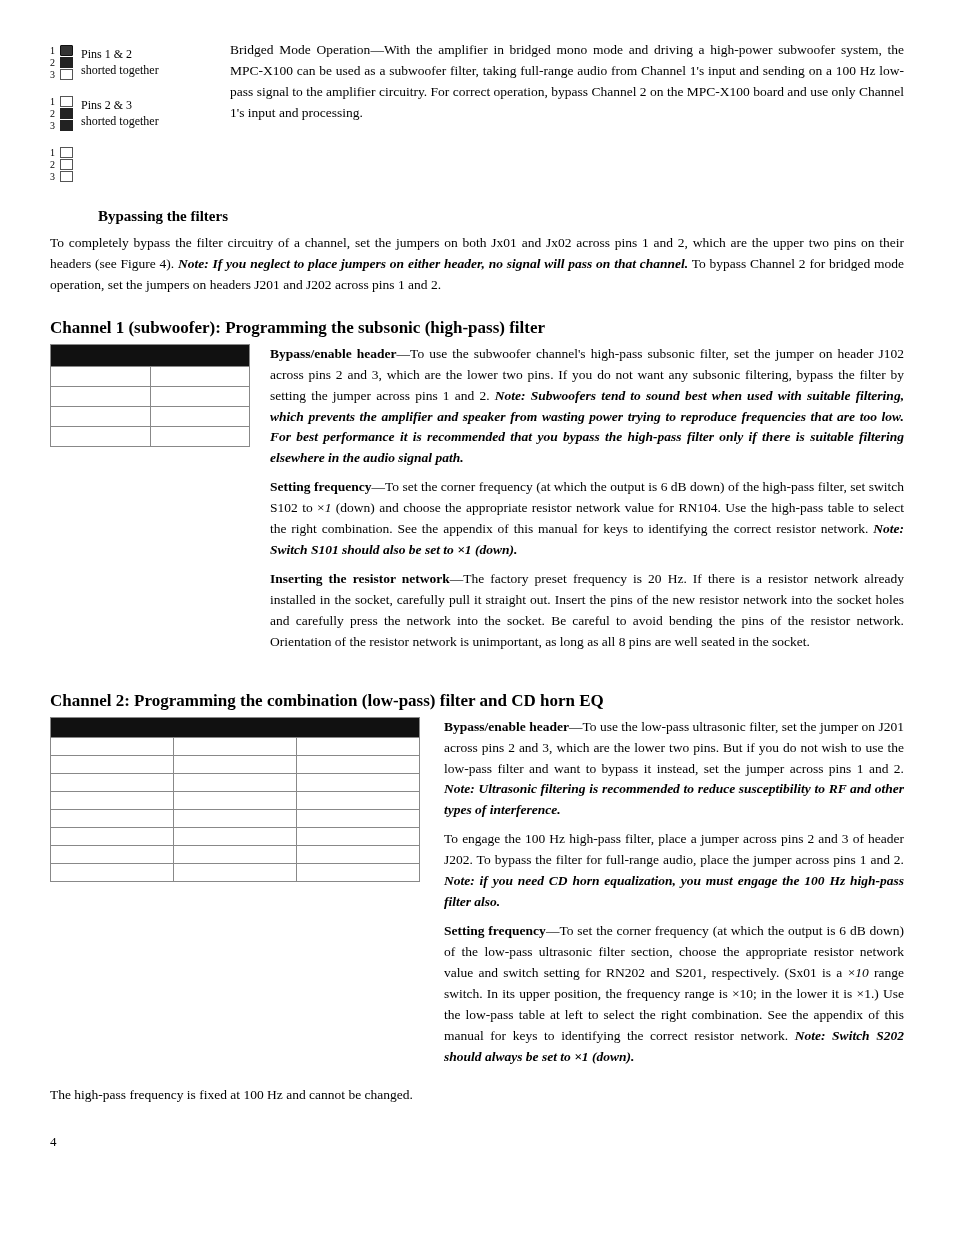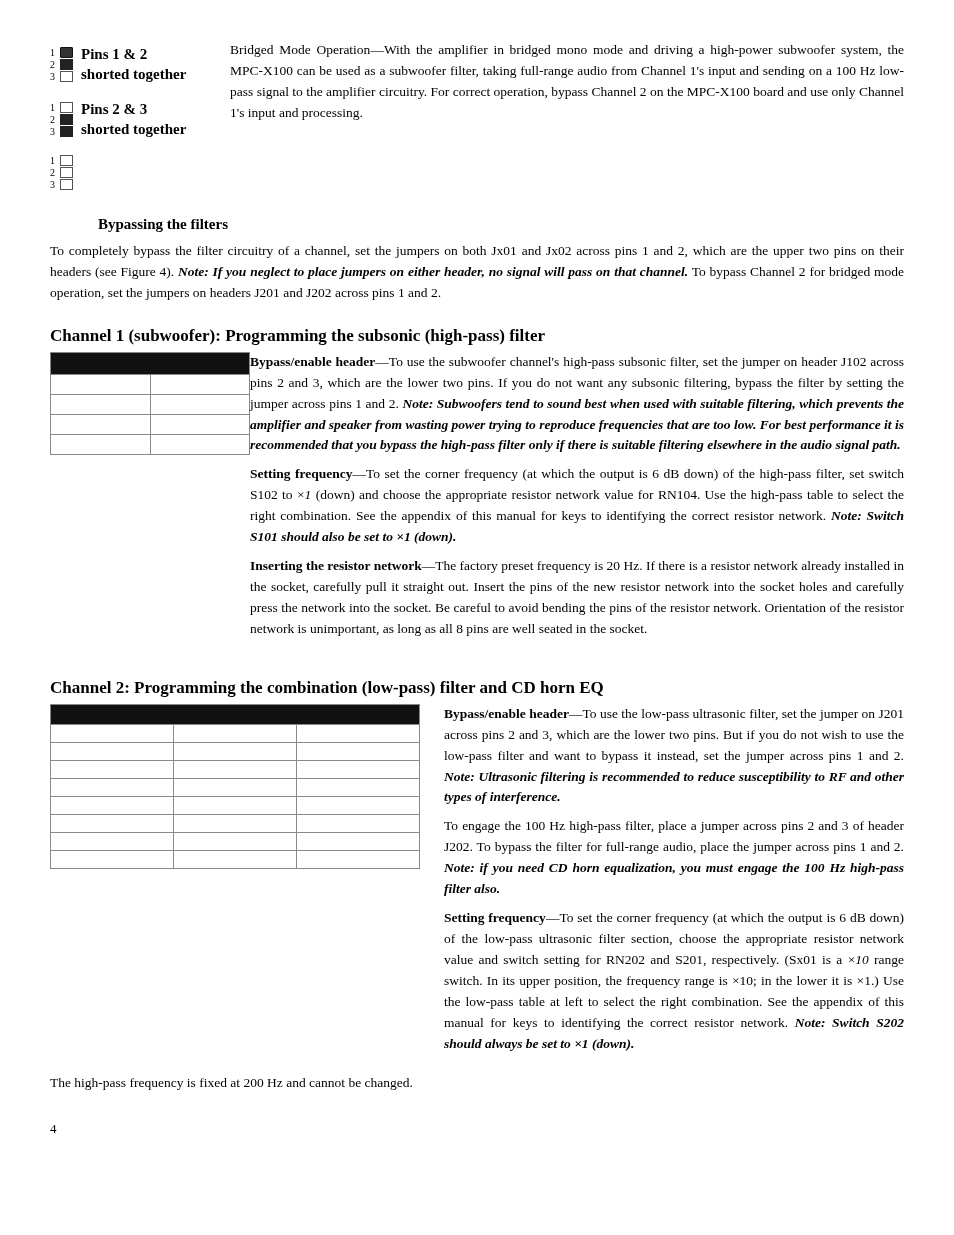--- a/index.html
+++ b/index.html
@@ -35,24 +35,23 @@
       flex: 1;
     }
     
     .jumper-diagram {
       display: flex;
       align-items: center;
       gap: 8px;
       margin-bottom: 6px;
     }
     .jumper-label {
-      font-size: 15px;
+      font-size: 12px;
       color: #000;
       line-height: 1.3;
-      font-weight: bold;
     }
     
     .connector-symbol {
       display: flex;
       flex-direction: column;
       gap: 1px;
     }
     .connector-row {
       display: flex;
       align-items: center;
@@ -104,20 +103,21 @@
     em, i {
       font-style: italic;
     }
     .bold-italic {
       font-weight: bold;
       font-style: italic;
     }
     
     .table-section {
       display: flex;
+      gap: 20px;
       margin-bottom: 16px;
     }
     .table-left {
       width: 200px;
       flex-shrink: 0;
     }
     .table-right {
       flex: 1;
     }
     .filter-table {
@@ -368,18 +368,18 @@
         </p>
         <p>
           <span>To engage the 100 Hz high-pass filter, place a jumper across pins 2 and 3 of header J202. To bypass the filter for full-range audio, place the jumper across pins 1 and 2. </span><span class="bold-italic">Note: if you need CD horn equalization, you must engage the 100 Hz high-pass filter also.</span>
         </p>
         <p>
           <b>Setting frequency</b><span>—To set the corner frequency (at which the output is 6 dB down) of the low-pass ultrasonic filter section, choose the appropriate resistor network value and switch setting for RN202 and S201, respectively. (Sx01 is a ×<i>10</i> range switch. In its upper position, the frequency range is ×10; in the lower it is ×1.) Use the low-pass table at left to select the right combination. See the appendix of this manual for keys to identifying the correct resistor network. </span><span class="bold-italic">Note: Switch S202 should always be set to ×1 (down).</span>
         </p>
       </div>
     </div>
 
-    <p>The high-pass frequency is fixed at 200 Hz and cannot be changed.</p>
+    <p>The high-pass frequency is fixed at 100 Hz and cannot be changed.</p>
   </div>
 
   <div class="page-number">4</div>
 
 </div>
 
 </body></html>

